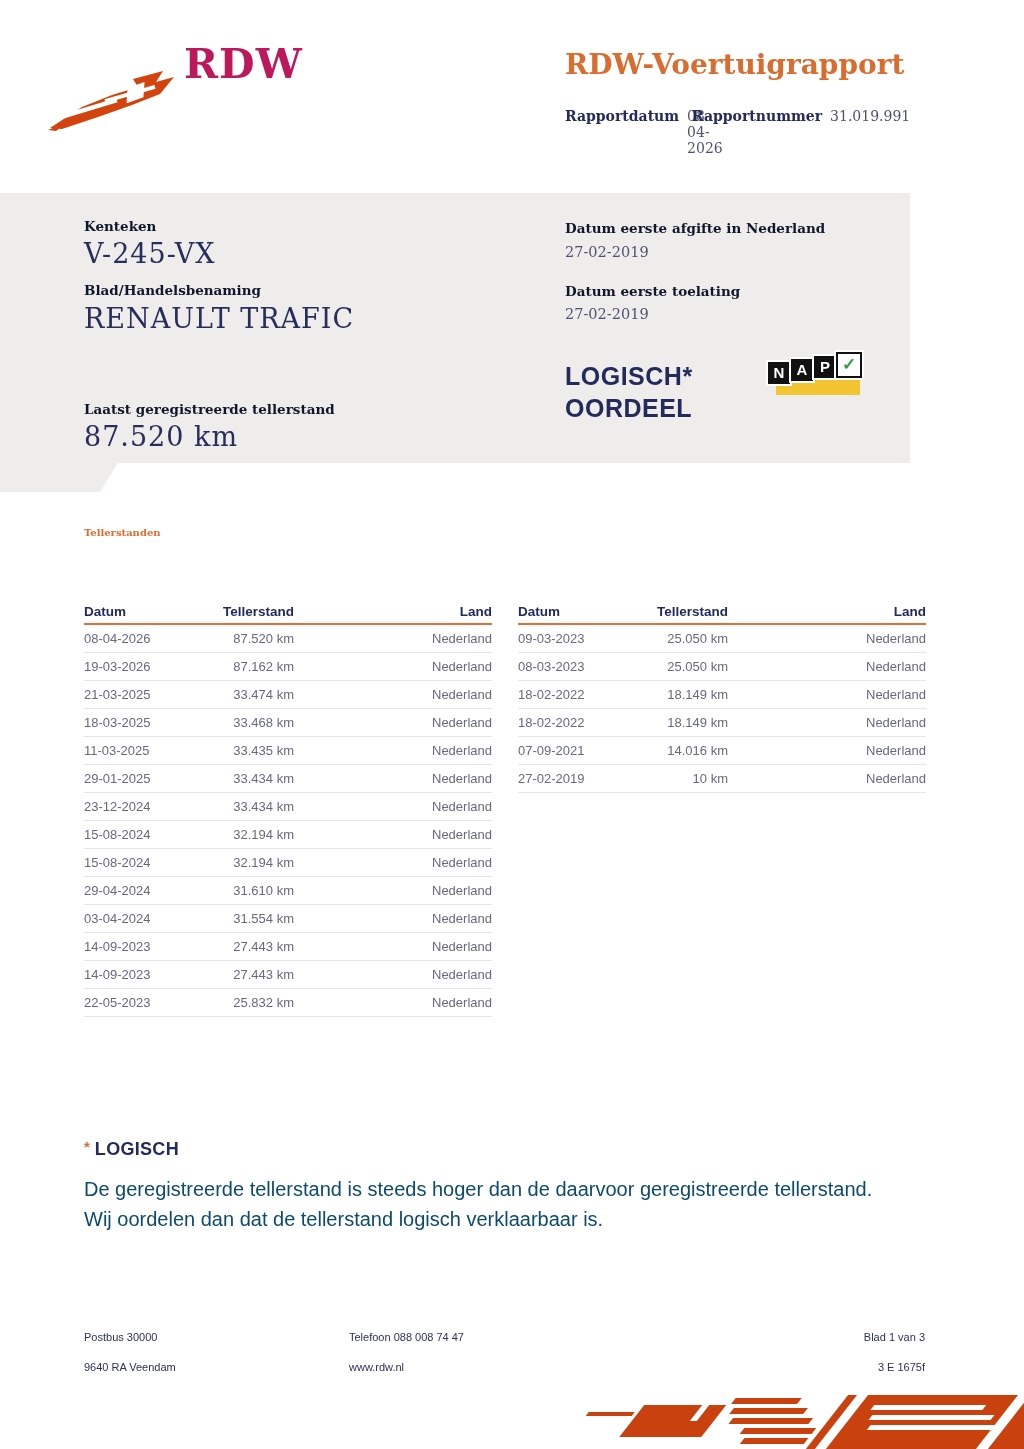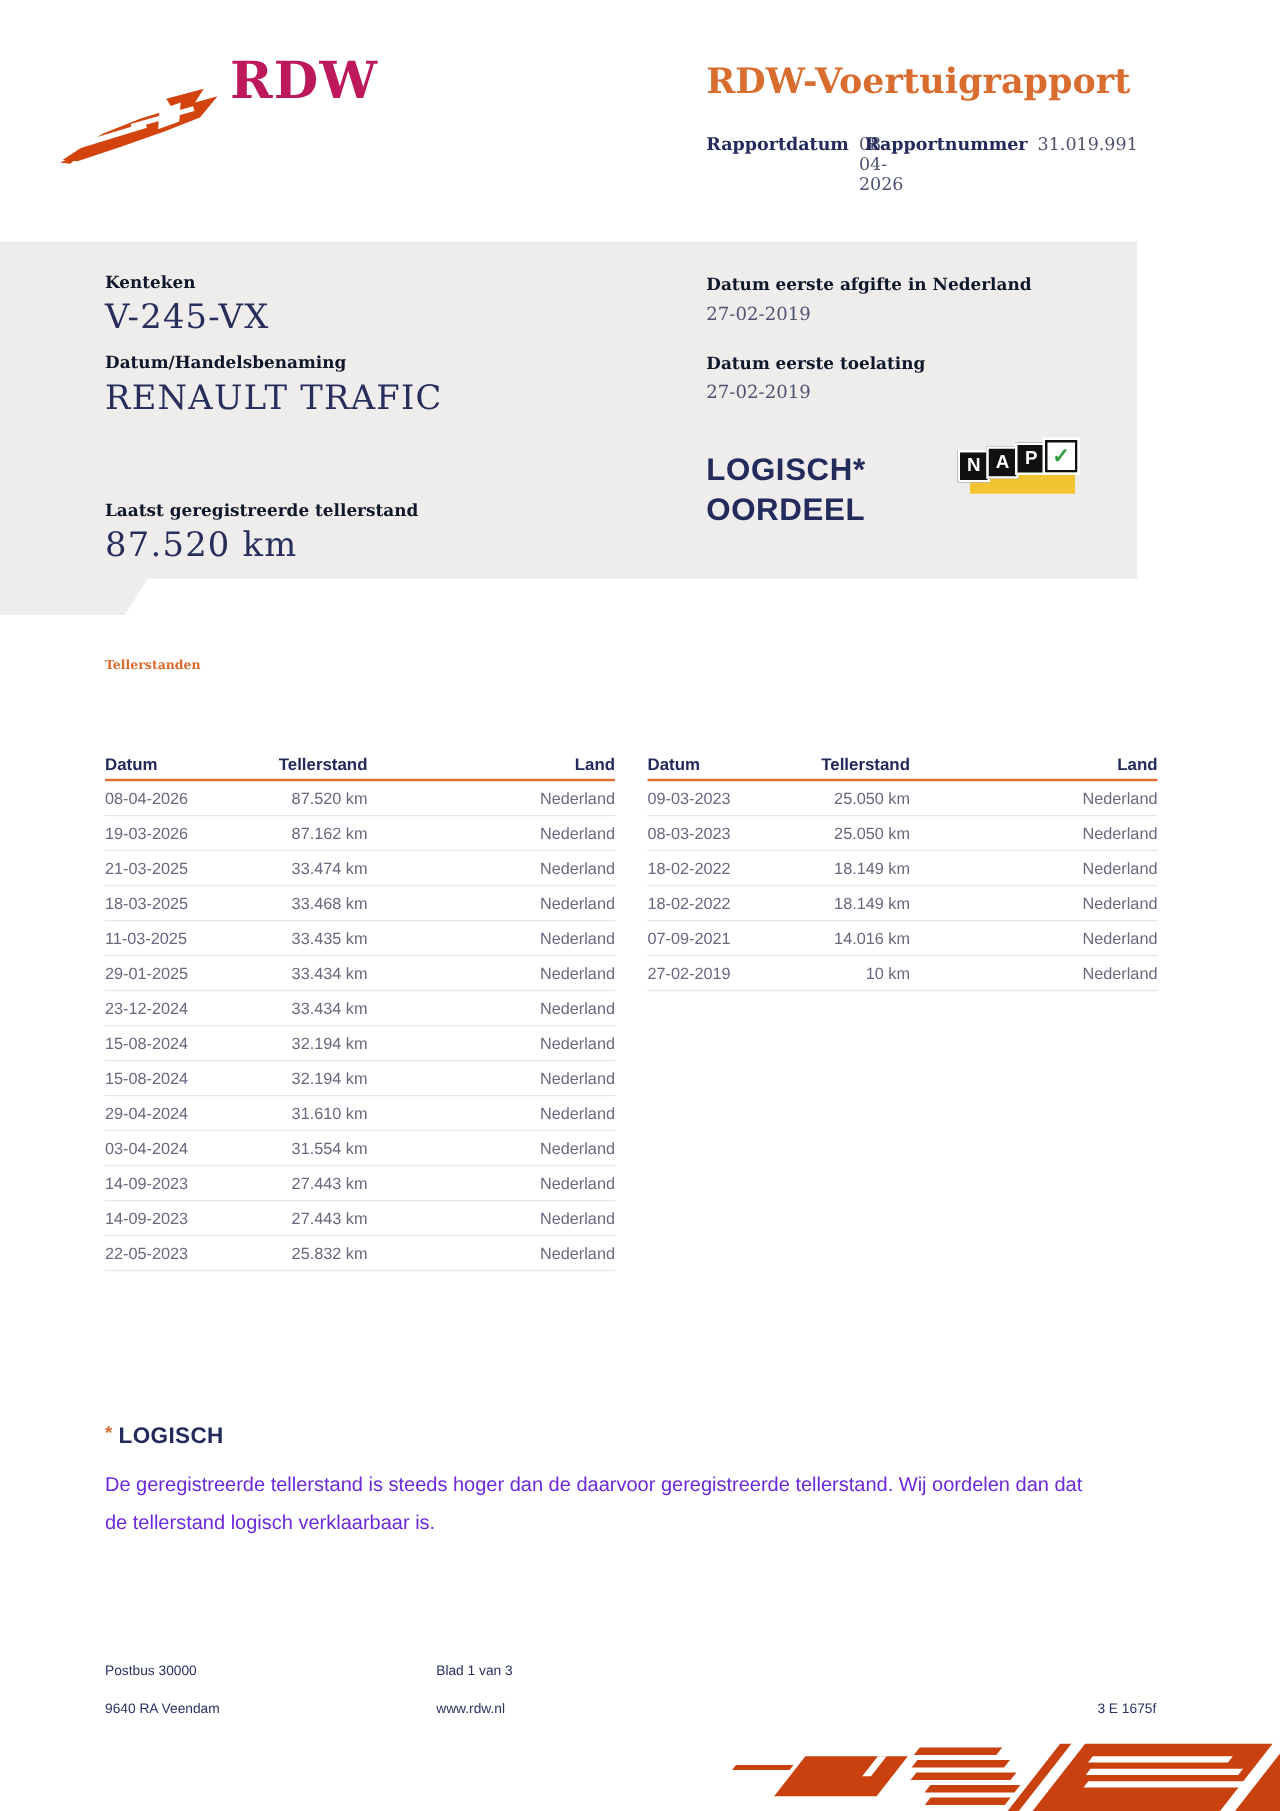--- a/index.html
+++ b/index.html
@@ -79,21 +79,21 @@
   .c-date{width:126px;}
   .c-value{width:84px;text-align:right;white-space:nowrap;}
   .c-land{flex:1;text-align:right;}
 
   
   .expl-head{position:absolute;left:84px;top:1138px;font-size:18px;}
   .expl-star{color:#D96C2F;font-weight:bold;font-size:15px;vertical-align:3px;}
   .expl-title{color:#232A5C;font-weight:bold;letter-spacing:.3px;}
   .expl-text{
     position:absolute;left:84px;top:1174px;width:800px;
-    font-size:16px;line-height:30px;color:#6d28d9;
+    font-size:20px;line-height:30px;color:#0c4a6e;
   }
 
   
   .footer{position:absolute;left:84px;top:1322px;width:841px;font-size:11px;color:#2A3162;}
   .f-row{display:flex;height:30px;align-items:center;gap:36px;}
   .f-c1{width:229px;}
   .f-c2{flex:1;}
   .f-c3{text-align:right;}
 
   
@@ -122,21 +122,21 @@
     <span class="meta-label">Rapportnummer</span>
     <span class="meta-value">31.019.991</span>
   </div>
 </div>
 
 <div class="panel"></div>
 
 <span class="olabel" style="left:84px;top:218px;">Kenteken</span>
 <span class="bigval" style="left:84px;top:238px;">V-245-VX</span>
 
-<span class="olabel" style="left:84px;top:282px;">Datum/Handelsbenaming</span>
+<span class="olabel" style="left:84px;top:282px;">Blad/Handelsbenaming</span>
 <span class="bigval" style="left:84px;top:303px;">RENAULT TRAFIC</span>
 
 <span class="olabel" style="left:84px;top:401px;">Laatst geregistreerde tellerstand</span>
 <span class="bigval" style="left:84px;top:421px;">87.520 km</span>
 
 <span class="olabel" style="left:565px;top:220px;">Datum eerste afgifte in Nederland</span>
 <span class="smallval" style="left:565px;top:244px;">27-02-2019</span>
 
 <span class="olabel" style="left:565px;top:283px;">Datum eerste toelating</span>
 <span class="smallval" style="left:565px;top:306px;">27-02-2019</span>
@@ -278,20 +278,21 @@
 
 <div class="expl-head">
   <span class="expl-star">*</span>
   <span class="expl-title">LOGISCH</span>
 </div>
 <div class="expl-text">De geregistreerde tellerstand is steeds hoger dan de daarvoor geregistreerde tellerstand. Wij oordelen dan dat de tellerstand logisch verklaarbaar is.</div>
 
 <div class="footer">
   <div class="f-row">
     <span class="f-c1">Postbus 30000</span>
+    <span class="f-c2">Telefoon 088 008 74 47</span>
     <span class="f-c3">Blad 1 van 3</span>
   </div>
   <div class="f-row">
     <span class="f-c1">9640 RA Veendam</span>
     <span class="f-c2">www.rdw.nl</span>
     <span class="f-c3">3 E 1675f</span>
   </div>
 </div>
 
 <svg class="bottom-art" viewBox="0 0 440 59">

